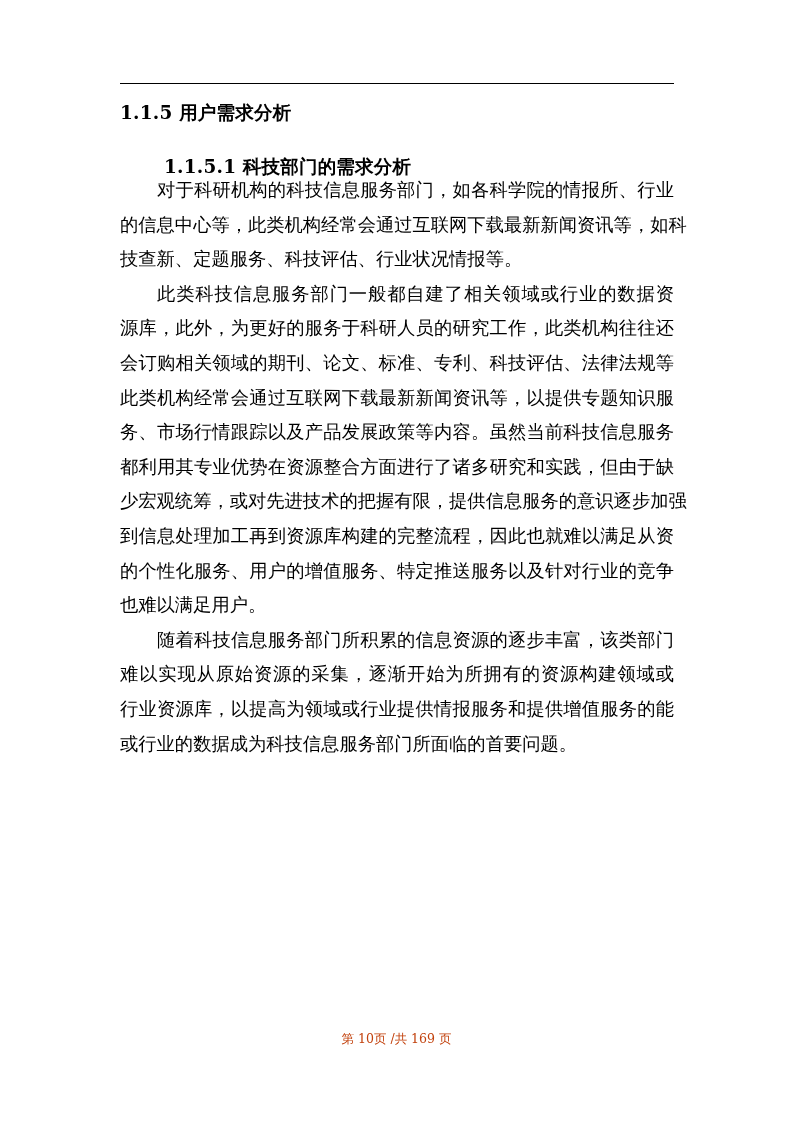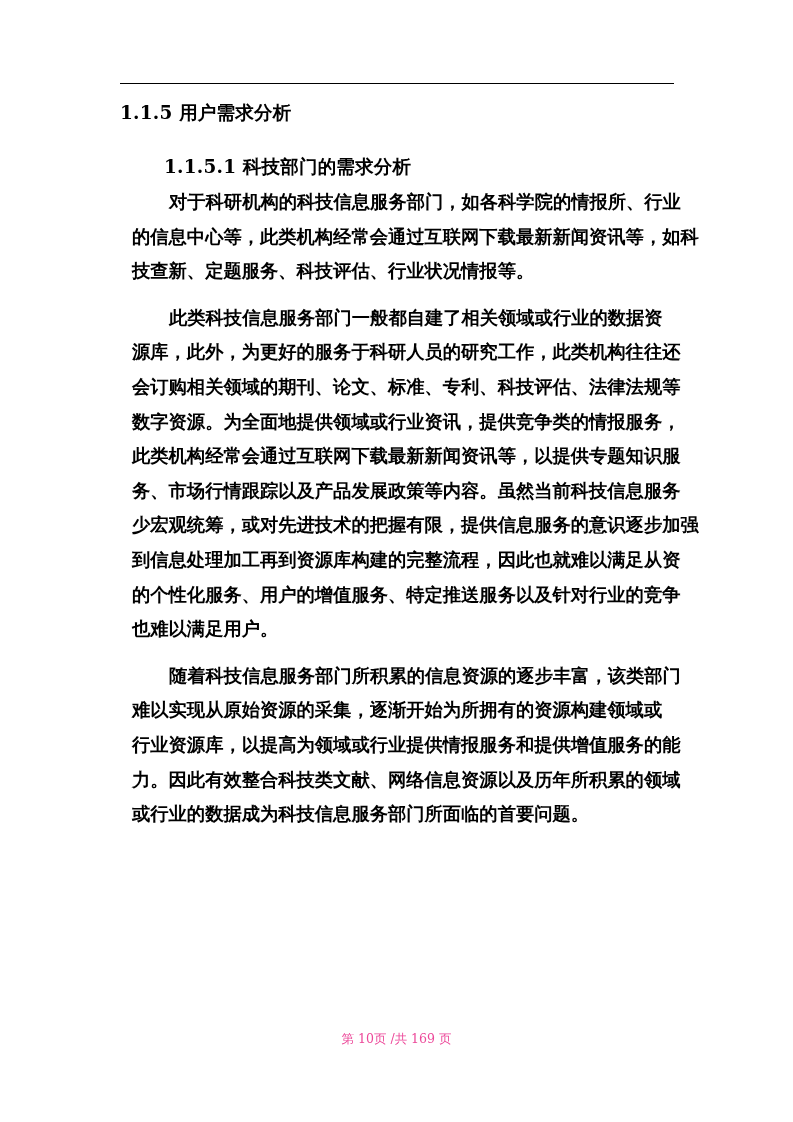--- a/index.html
+++ b/index.html
@@ -50,23 +50,22 @@
       line-height: 26px;
       margin-left: 44px;
     }
     .body-text {
       position: absolute;
       left: 0;
       top: 173px;
       width: 554px;
     }
     .para {
-      margin: 12px;
+      margin: 0;
       padding: 0;
-      font-weight: bold;
     }
     .line {
       display: block;
       height: 34.6px;
       line-height: 34.6px;
       font-size: 18.3px;
       white-space: nowrap;
       overflow: visible;
       text-align: justify;
       text-align-last: justify;
@@ -79,21 +78,21 @@
     }
     .footer {
       position: absolute;
       left: 0;
       top: 1029px;
       width: 793px;
       text-align: center;
       font-size: 12.5px;
       line-height: 20px;
       white-space: pre;
-      color: #ec4899;
+      color: #c2410c;
     }
   </style>
 </head>
 <body>
 
 <div class="header-rule"></div>
 
 <div class="content">
   <div class="h3">1.1.5 用户需求分析</div>
   <div class="h4">1.1.5.1 科技部门的需求分析</div>
@@ -101,31 +100,30 @@
   <div class="body-text">
     <div class="para">
       <span class="line indent">对于科研机构的科技信息服务部门，如各科学院的情报所、行业</span>
       <span class="line">的信息中心等，此类机构经常会通过互联网下载最新新闻资讯等，如科</span>
       <span class="line last">技查新、定题服务、科技评估、行业状况情报等。</span>
     </div>
     <div class="para">
       <span class="line indent">此类科技信息服务部门一般都自建了相关领域或行业的数据资</span>
       <span class="line">源库，此外，为更好的服务于科研人员的研究工作，此类机构往往还</span>
       <span class="line">会订购相关领域的期刊、论文、标准、专利、科技评估、法律法规等</span>
-      <span class="line">数字资源。为全面地提供领域或行业资讯，提供竞争类的情报服务，</span>
       <span class="line">此类机构经常会通过互联网下载最新新闻资讯等，以提供专题知识服</span>
       <span class="line">务、市场行情跟踪以及产品发展政策等内容。虽然当前科技信息服务</span>
+      <span class="line">都利用其专业优势在资源整合方面进行了诸多研究和实践，但由于缺</span>
       <span class="line">少宏观统筹，或对先进技术的把握有限，提供信息服务的意识逐步加强</span>
       <span class="line">到信息处理加工再到资源库构建的完整流程，因此也就难以满足从资</span>
       <span class="line">的个性化服务、用户的增值服务、特定推送服务以及针对行业的竞争</span>
       <span class="line last">也难以满足用户。</span>
     </div>
     <div class="para">
       <span class="line indent">随着科技信息服务部门所积累的信息资源的逐步丰富，该类部门</span>
       <span class="line">难以实现从原始资源的采集，逐渐开始为所拥有的资源构建领域或</span>
       <span class="line">行业资源库，以提高为领域或行业提供情报服务和提供增值服务的能</span>
-      <span class="line">力。因此有效整合科技类文献、网络信息资源以及历年所积累的领域</span>
       <span class="line last">或行业的数据成为科技信息服务部门所面临的首要问题。</span>
     </div>
   </div>
 </div>
 
 <div class="footer">第 10页 /共 169 页</div>
 
 </body></html>

